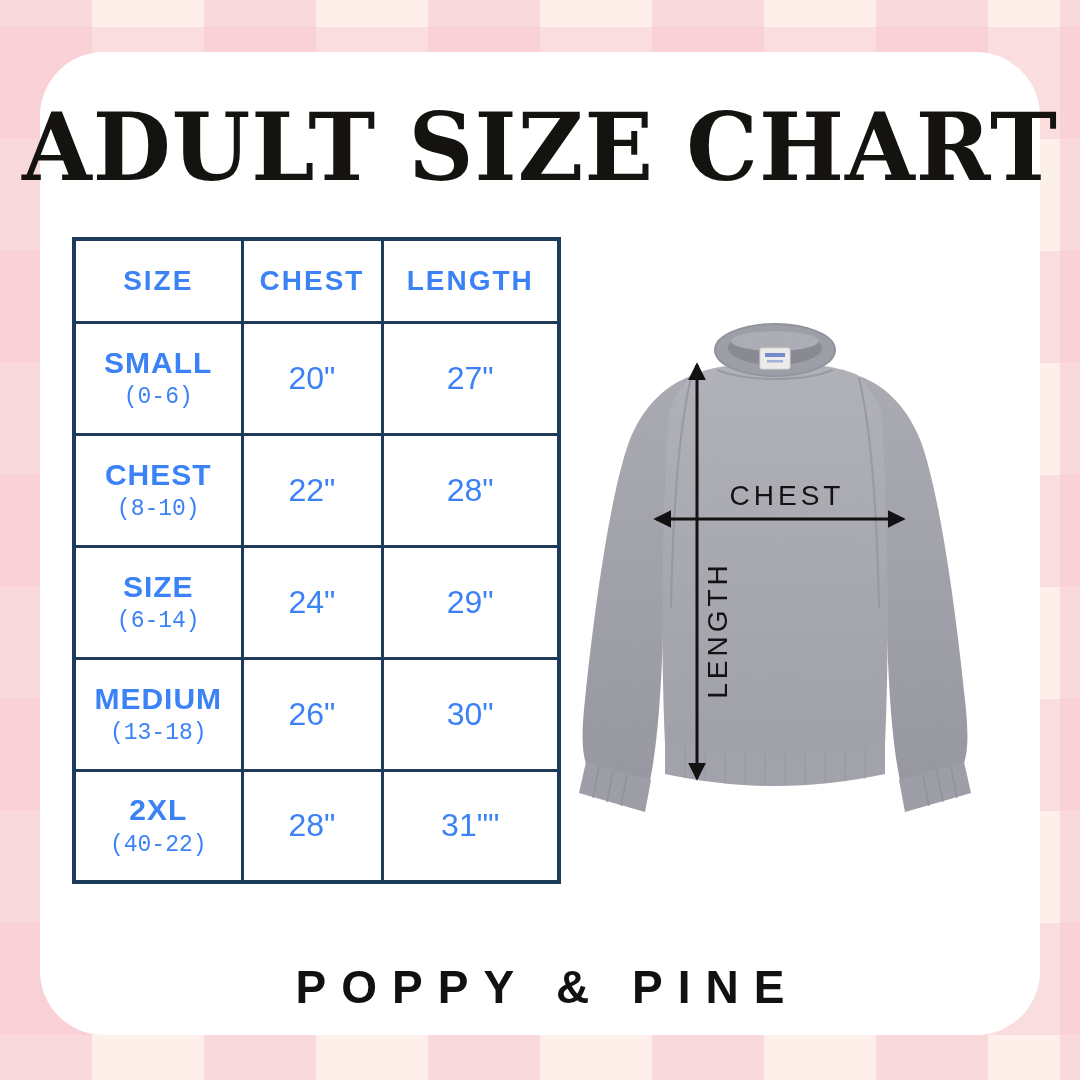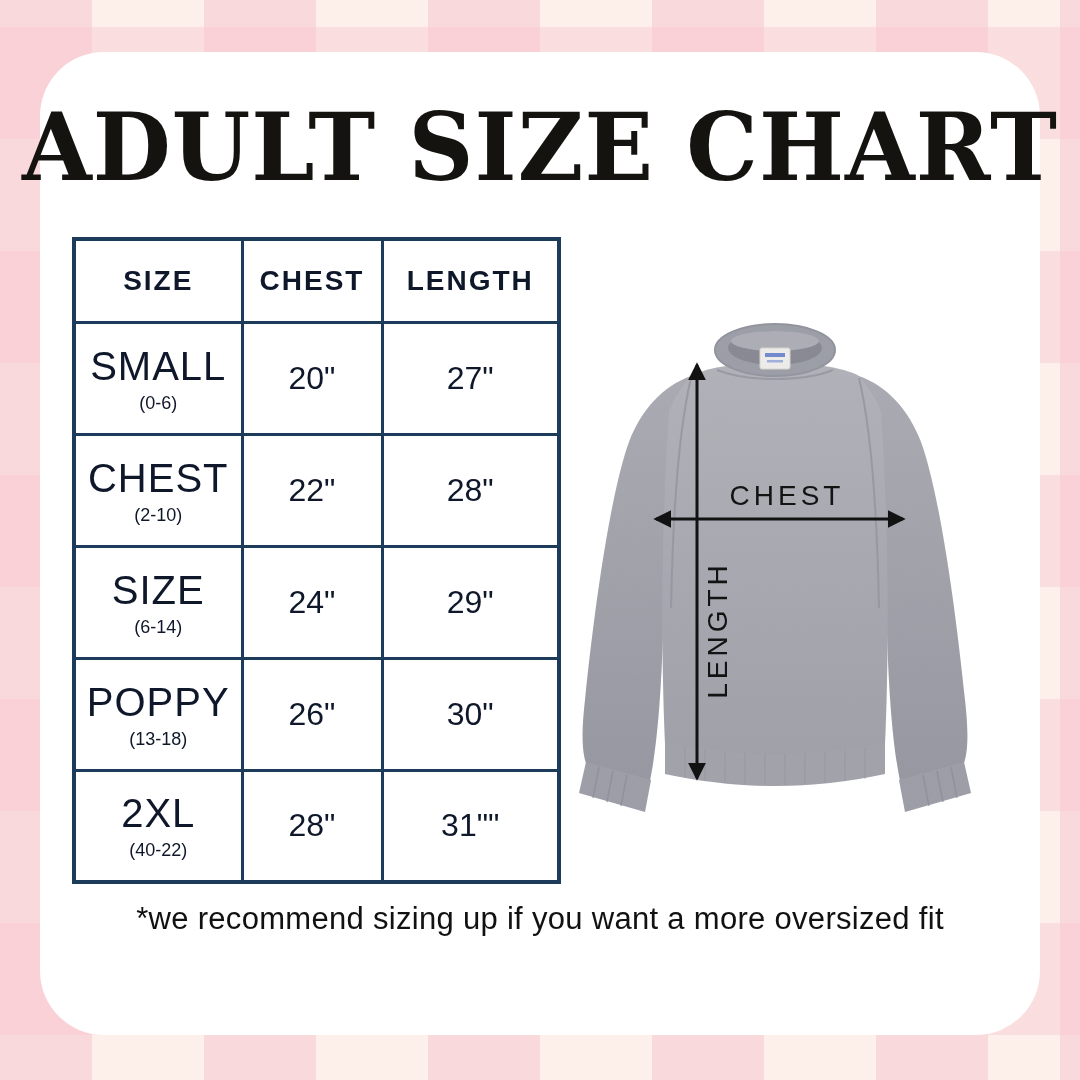--- a/index.html
+++ b/index.html
@@ -19,34 +19,34 @@
   .title{
     position:absolute;left:0;right:0;top:94px;margin:0;
     text-align:center;
     font-family:"DejaVu Serif", serif;font-weight:bold;
     font-size:90px;letter-spacing:1px;color:#15130f;
     transform:scaleY(1.04);
   }
   table.size-table{
     position:absolute;left:72px;top:237px;
     border-collapse:collapse;table-layout:fixed;
-    color:#0f172a;
+    color:#3b82f6;
   }
   table.size-table, table.size-table th, table.size-table td{
     border:3px solid #1d3b5a;
   }
   table.size-table{border-width:4px;}
   table.size-table th, table.size-table td{
     text-align:center;vertical-align:middle;padding:0;background:#fff;
   }
   .col-size{width:168px;} .col-chest{width:140px;} .col-length{width:177px;}
   tr.hdr{height:83px;} tr.datarow{height:112px;}
   th.hcell{font-size:28px;font-weight:bold;letter-spacing:2px;}
-  .size-name{font-size:40px;letter-spacing:1px;display:block;line-height:1.15;}
-  .size-range{font-size:18px;display:block;line-height:1.15;margin-top:4px;}
+  .size-name{font-size:30px;letter-spacing:1px;display:block;line-height:1.15;font-weight:bold;}
+  .size-range{font-size:23px;display:block;line-height:1.15;margin-top:4px;font-family:Liberation Mono, monospace;}
   td.val{font-size:32px;}
   .figure{position:absolute;left:555px;top:318px;width:440px;height:510px;}
   .figure svg{position:absolute;left:0;top:0;}
   .dim-label{
     position:absolute;color:#131313;font-size:28px;letter-spacing:4px;white-space:nowrap;
   }
   .chest-label{left:232px;top:178px;transform:translate(-50%,-50%);}
   .length-label{left:163px;top:312px;transform:translate(-50%,-50%) rotate(-90deg);}
   .footnote{
     position:absolute;left:0;right:0;top:901px;margin:0;text-align:center;
@@ -84,36 +84,36 @@
         <td>
             <span class="size-name">SMALL</span>
             <span class="size-range">(0-6)</span>
           </td>
         <td class="val">20"</td>
         <td class="val">27"</td>
       </tr>
       <tr class="datarow">
         <td>
             <span class="size-name">CHEST</span>
-            <span class="size-range">(2-10)</span>
+            <span class="size-range">(8-10)</span>
           </td>
         <td class="val">22"</td>
         <td class="val">28"</td>
       </tr>
       <tr class="datarow">
         <td>
             <span class="size-name">SIZE</span>
             <span class="size-range">(6-14)</span>
           </td>
         <td class="val">24"</td>
         <td class="val">29"</td>
       </tr>
       <tr class="datarow">
         <td>
-            <span class="size-name">POPPY</span>
+            <span class="size-name">MEDIUM</span>
             <span class="size-range">(13-18)</span>
           </td>
         <td class="val">26"</td>
         <td class="val">30"</td>
       </tr>
       <tr class="datarow">
         <td>
             <span class="size-name">2XL</span>
             <span class="size-range">(40-22)</span>
           </td>
@@ -186,14 +186,14 @@
         <rect x="0" y="0" width="440" height="510" filter="url(#heather)"></rect>
       </g>
 
       <line x1="142" y1="47" x2="142" y2="460" stroke="#121212" stroke-width="3" marker-start="url(#ah)" marker-end="url(#ah)"></line>
       <line x1="101" y1="201" x2="348" y2="201" stroke="#121212" stroke-width="3" marker-start="url(#ah)" marker-end="url(#ah)"></line>
     </svg>
     <div class="dim-label chest-label">CHEST</div>
     <div class="dim-label length-label">LENGTH</div>
   </div>
 
-  <p class="footnote">*we recommend sizing up if you want a more oversized fit</p>
+  <div class="brand">POPPY &amp; PINE</div>
 </div>
 
 </body></html>

